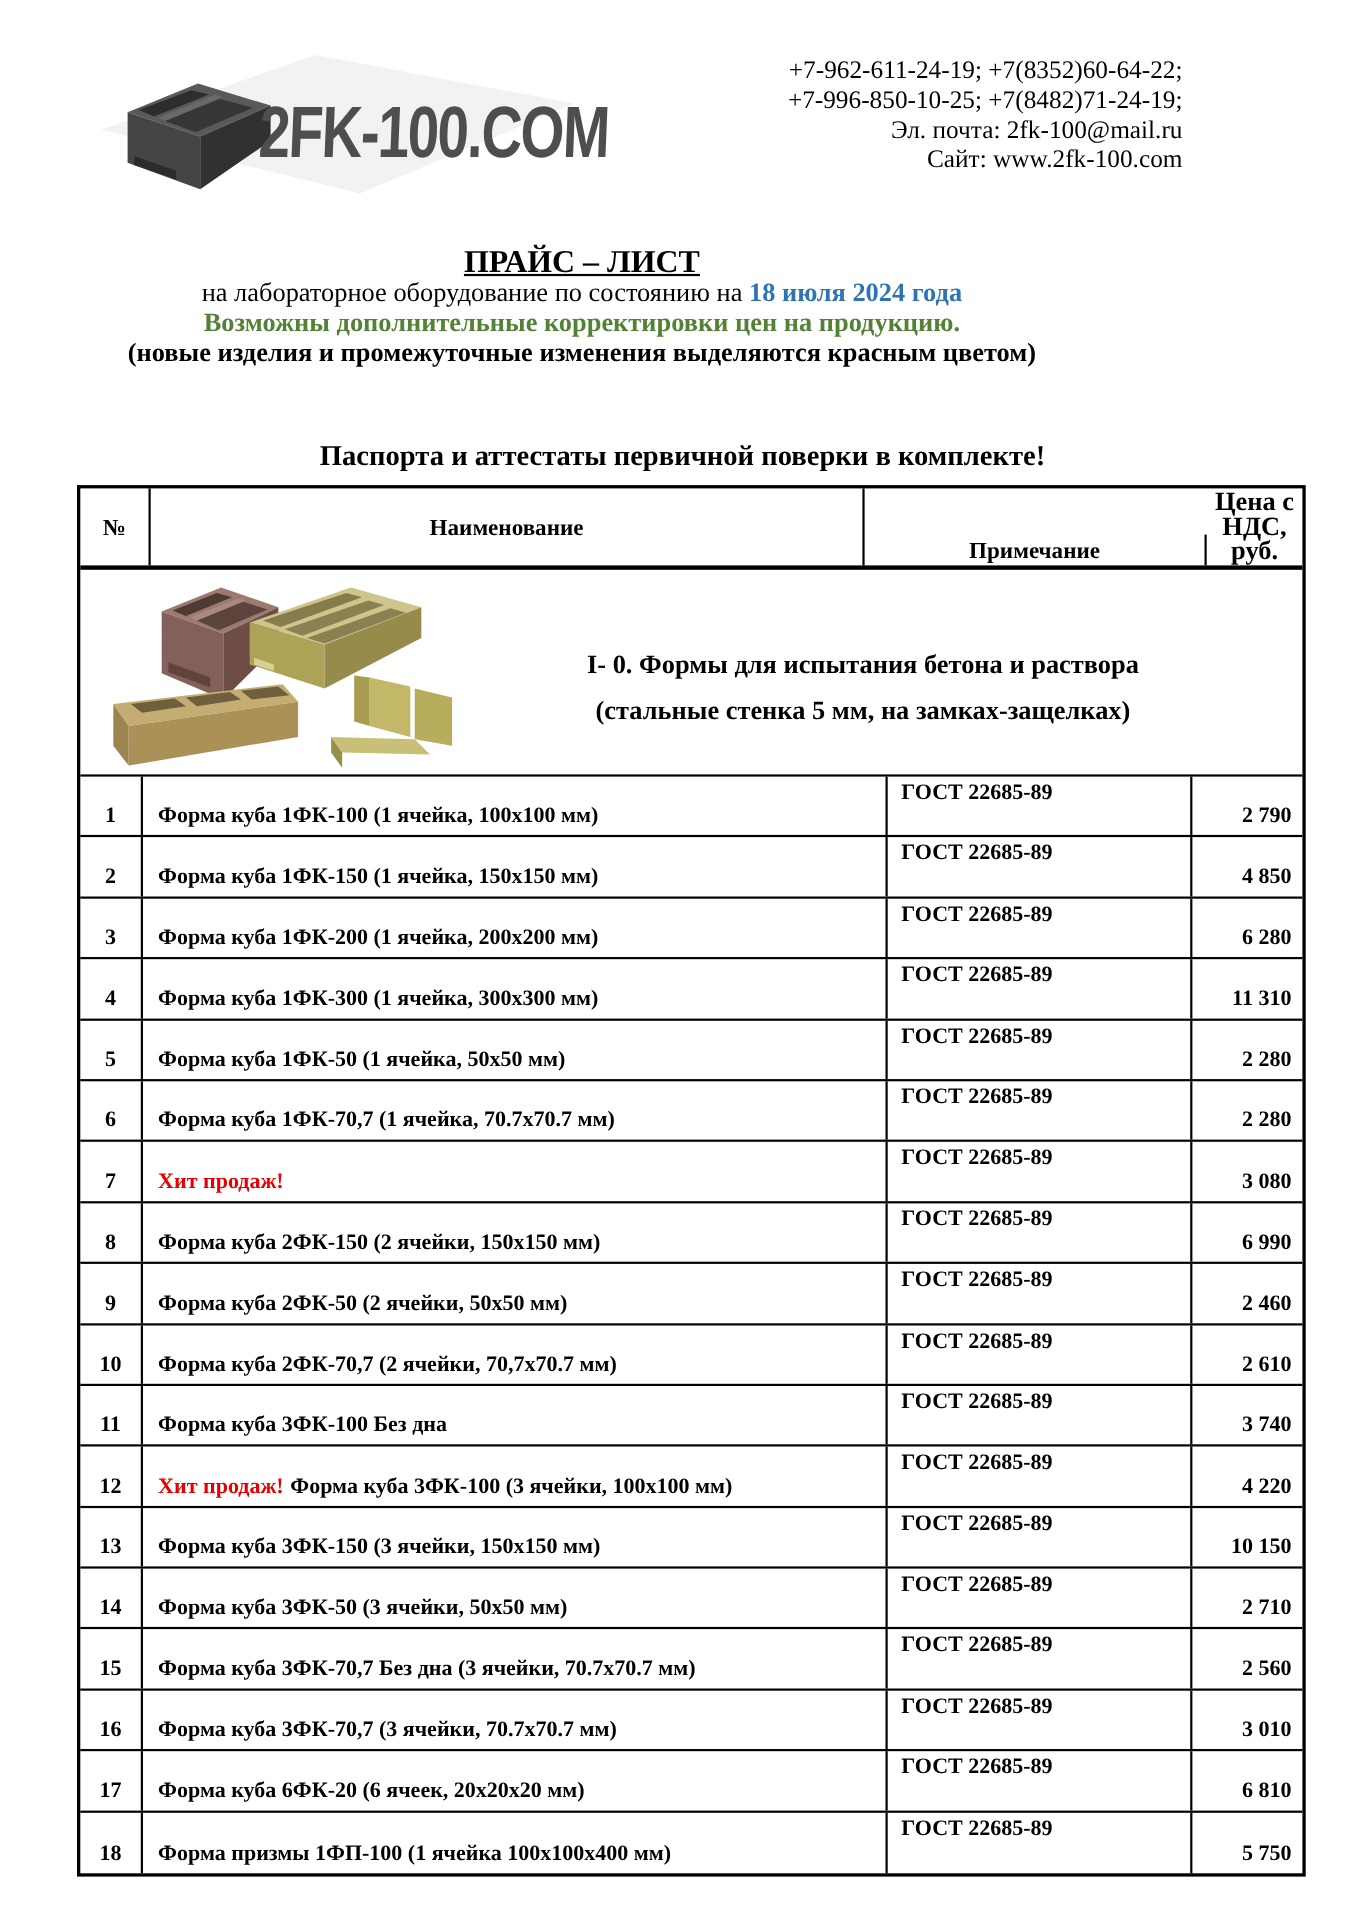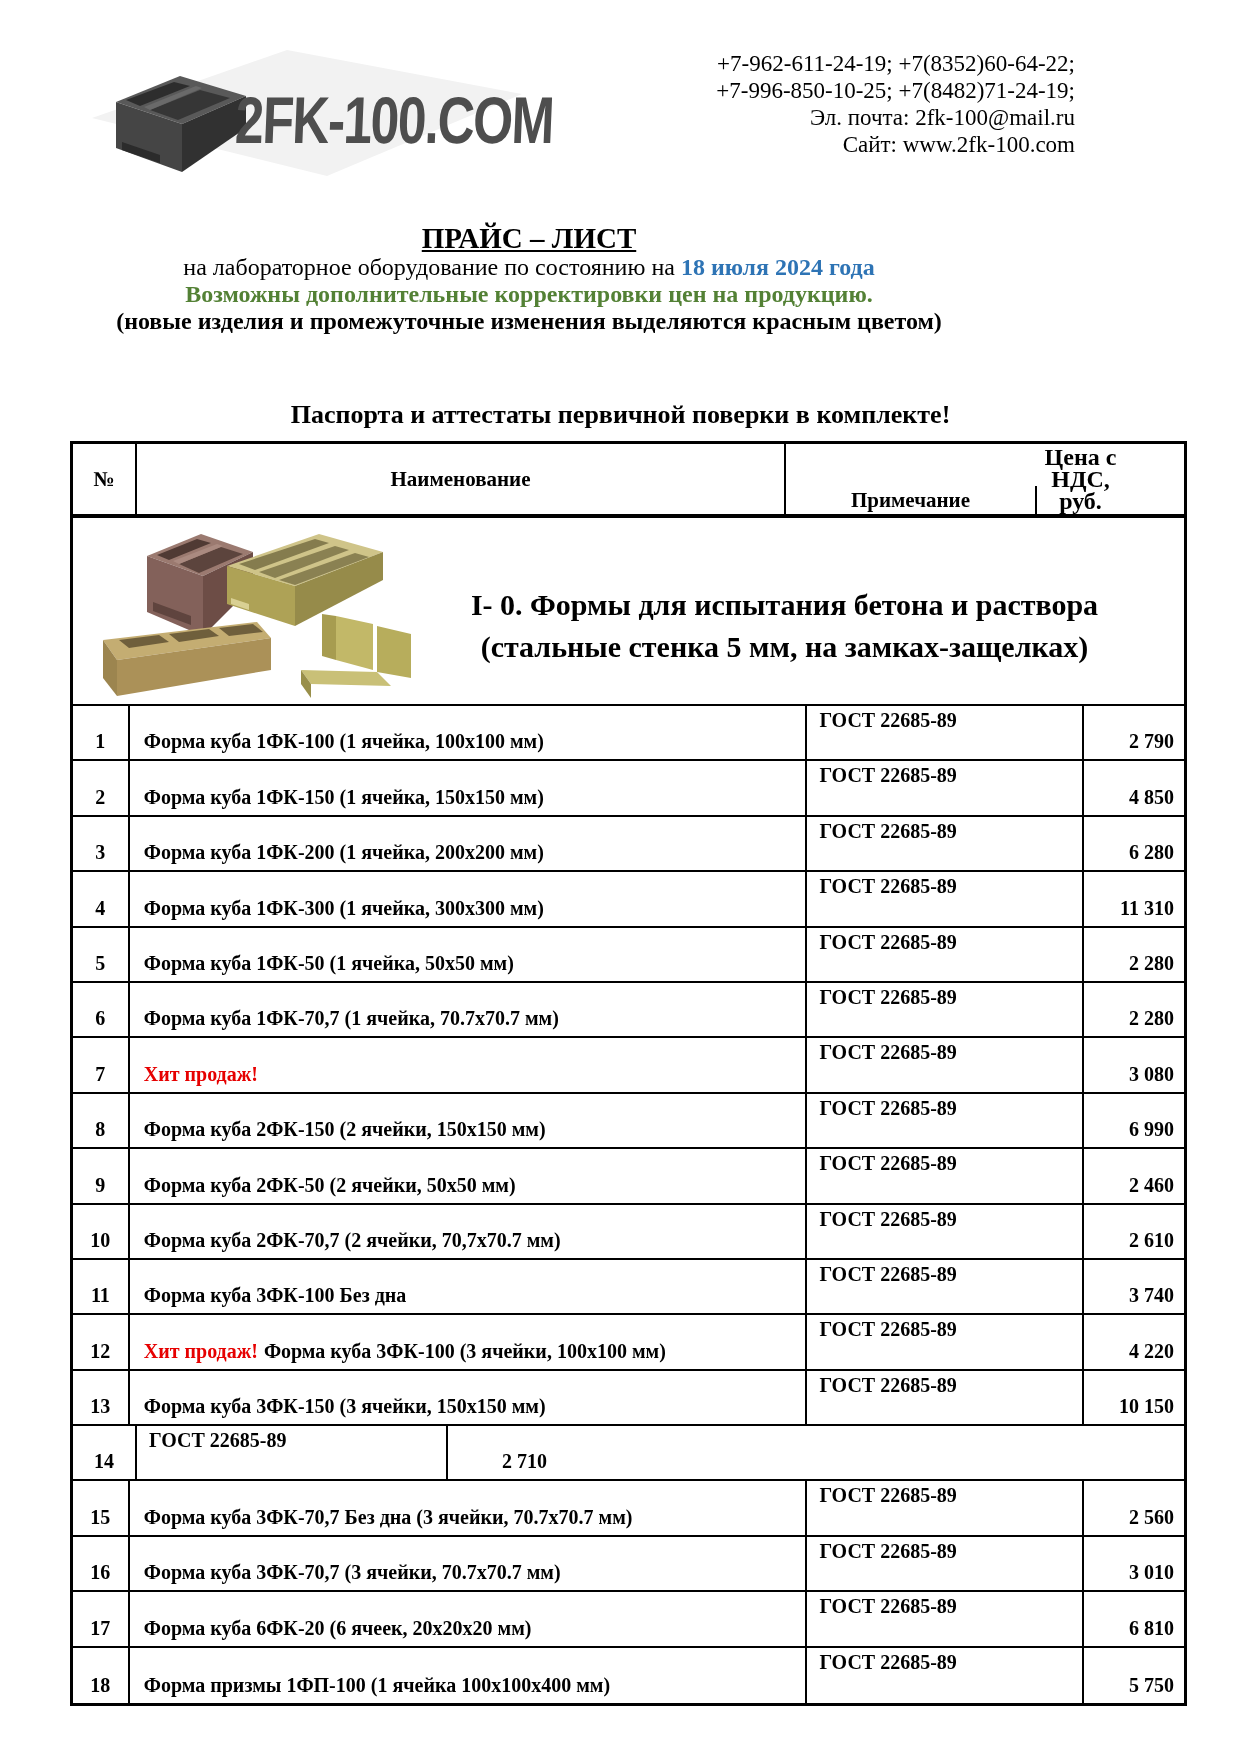--- a/index.html
+++ b/index.html
@@ -44,34 +44,34 @@
     position:absolute; left:70px; top:441px; width:1117px;
     border:3px solid #000; background:#fff;
   }
   .t-header { display:flex; height:74px; border-bottom:4px solid #000; }
   .t-header > div {
     display:flex; align-items:center; justify-content:center;
     font-weight:bold; font-size:21px; text-align:center;
   }
   .col-num   { width:64px;  border-right:2px solid #000; }
   .col-name  { width:649px; border-right:2px solid #000; }
-  .col-note  { width:251px; border-right:2px solid #000;margin-top:42px; }
+  .col-note  { width:311px; border-right:2px solid #000;margin-top:42px; }
   .col-price { width:87px; }
   .t-header .col-price { font-size:24px; line-height:22px; padding:2px 4px; }
 
   .section-row { position:relative; height:188px; border-bottom:2px solid #000; }
   .molds { position:absolute; left:18px; top:4px; width:330px; height:180px; }
   .molds svg { position:absolute; }
   .m1 { left:48px;  top:2px; }
   .m2 { left:128px; top:6px; }
   .m3 { left:2px;   top:94px; }
   .m4 { left:190px; top:90px; }
   .section-title {
     position:absolute; left:320px; right:8px; top:66px;
-    text-align:center; font-weight:bold; font-size:30px; line-height:42px;
+    text-align:center; font-weight:bold; font-size:24px; line-height:42px;
   }
 
   .t-row { display:flex; height:55.4px; border-bottom:2px solid #000; }
   .t-row:last-child { border-bottom:none; }
   .c-num {
     width:64px; border-right:2px solid #000; display:flex;
     align-items:flex-end; justify-content:center;
     padding-bottom:6px; font-weight:bold; font-size:20px;
   }
   .c-name {
@@ -291,20 +291,23 @@
     <div class="c-num">13</div>
     <div class="c-name">
       <span>Форма куба 3ФК-150 (3 ячейки, 150х150 мм)</span>
     </div>
     <div class="c-note">ГОСТ 22685-89</div>
     <div class="c-price">10 150</div>
   </div>
 
   <div class="t-row">
     <div class="c-num">14</div>
+    <div class="c-name">
+      <span>Форма куба 3ФК-50 (3 ячейки, 50х50 мм)</span>
+    </div>
     <div class="c-note">ГОСТ 22685-89</div>
     <div class="c-price">2 710</div>
   </div>
 
   <div class="t-row">
     <div class="c-num">15</div>
     <div class="c-name">
       <span>Форма куба 3ФК-70,7 Без дна (3 ячейки, 70.7х70.7 мм)</span>
     </div>
     <div class="c-note">ГОСТ 22685-89</div>

